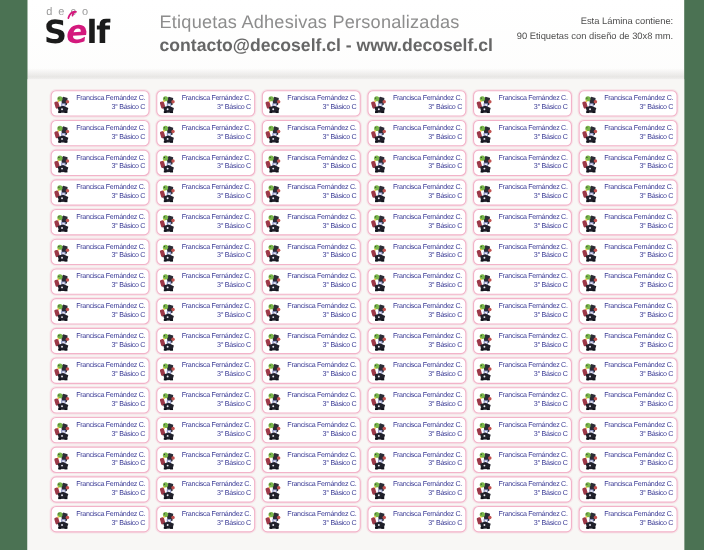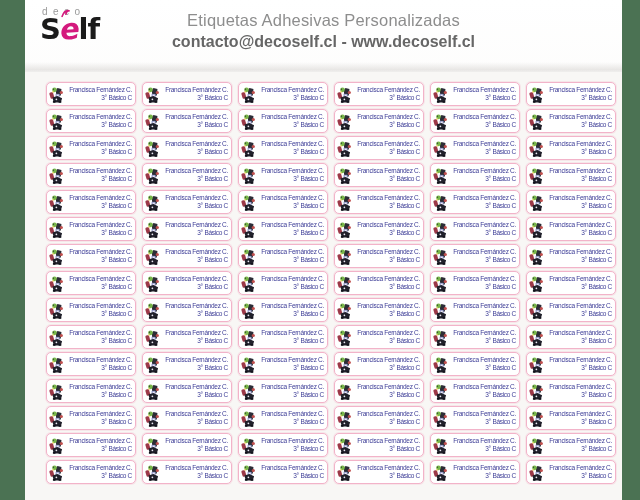--- a/index.html
+++ b/index.html
@@ -23,21 +23,21 @@
   }
   .logo-main {
     font-size:29px; font-weight:900; color:#1b1b1b;
     letter-spacing:-1px; line-height:1; display:block; margin-top:-2px;
     font-family:"DejaVu Sans", sans-serif;
   }
   .logo-e { color:var(--accent-pink,#d4197d); font-style:italic; display:inline-block; transform:rotate(-4deg); position:relative; }
   .e-tail {
     position:absolute; top:-6px; left:2px; width:10px; height:8px; display:block;
   }
-  .title-wrap { position:absolute; left:120px; right:120px; top:11px; text-align:center; }
+  .title-wrap { position:absolute; left:120px; right:120px; top:11px; text-align:left; }
   .title { font-size:16.5px; color:#8d8d8d; font-weight:500; letter-spacing:0.2px; }
   .subtitle { font-size:16px; color:#666666; font-weight:700; margin-top:3px; }
   .info { position:absolute; right:10px; top:13px; text-align:right; font-size:8.5px; color:#4d4d4d; line-height:1.55; }
   
   .sheet-shadow {
     position:absolute; left:25px; right:18px; top:62px; height:14px;
     background:linear-gradient(180deg, rgba(0,0,0,0) 0%, rgba(90,80,70,0.13) 55%, rgba(0,0,0,0) 100%);
   }
   .sheet {
     position:absolute; left:25px; right:18px; top:72px; bottom:0;
@@ -77,20 +77,24 @@
   <div class="logo">
     <span class="logo-top">deco</span>
     <span class="logo-main"><span>S</span><span class="logo-e"><svg class="e-tail" viewBox="0 0 10 8">
             <path d="M1 7 Q4 0 9 2 Q6 1 5 5" fill="none" stroke="#d4197d" stroke-width="1.6" stroke-linecap="round"></path>
           </svg><span>e</span></span><span>lf</span></span>
   </div>
   <div class="title-wrap">
     <div class="title">Etiquetas Adhesivas Personalizadas</div>
     <div class="subtitle">contacto@decoself.cl - www.decoself.cl</div>
   </div>
+  <div class="info">
+    <div>Esta Lámina contiene:</div>
+    <div>90 Etiquetas con diseño de 30x8 mm.</div>
+  </div>
 </div>
 
 <div class="sheet-shadow"></div>
 <div class="sheet"></div>
 
 <div class="grid" id="labels-grid">
   <div class="label">
     <svg class="licon" viewBox="0 0 24 24">
       <path d="M12 3 l5 1.5 -0.8 8 -5.5 1.2 -1-8z" fill="#2c2c36"></path>
       <circle cx="8.2" cy="5.4" r="3" fill="#79b74a"></circle>

